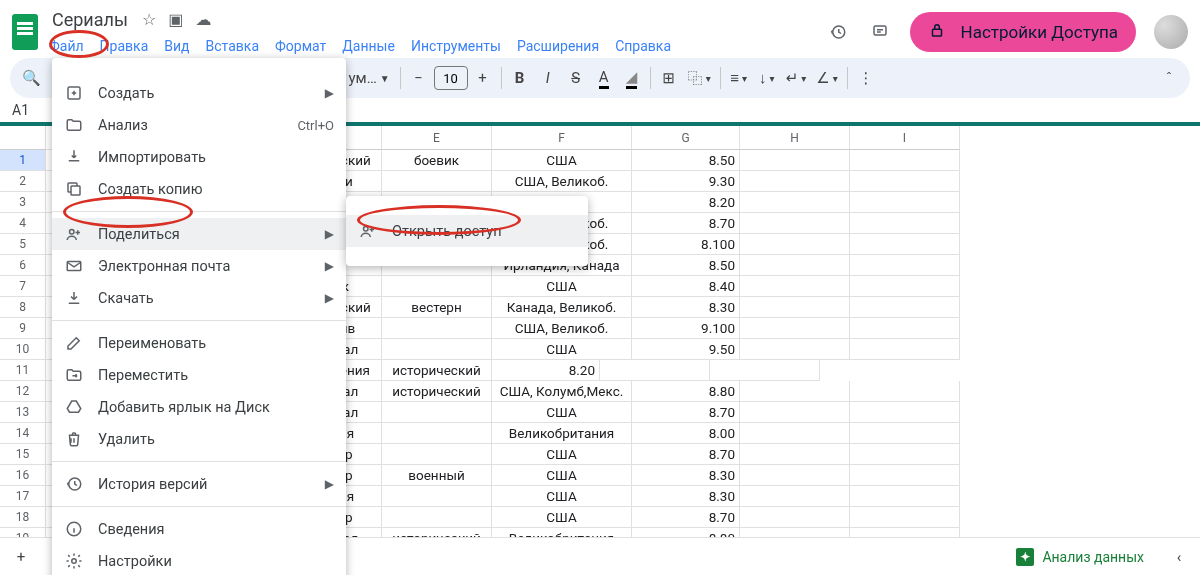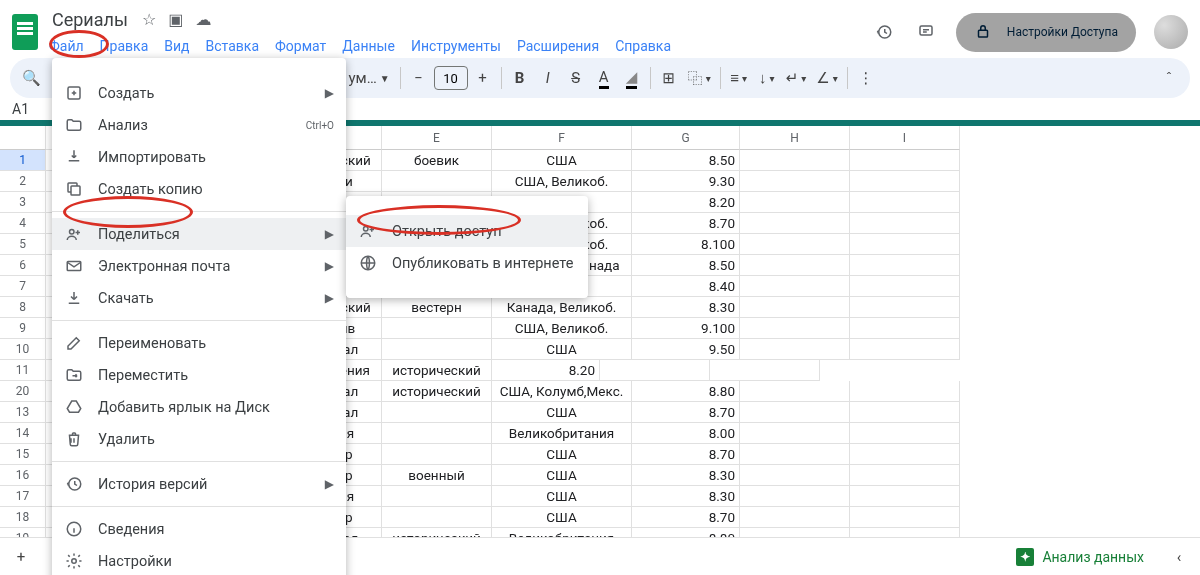--- a/index.html
+++ b/index.html
@@ -10,33 +10,33 @@
 .logo { width:26px; height:36px; background:#0f9d58; border-radius:3px; position:relative; margin-right:8px; }
 .logo::after{content:"";position:absolute;top:8px;left:5px;right:5px;height:3px;background:#fff;box-shadow:0 5px 0 #fff,0 10px 0 #fff;}
 .title-area{flex:0 0 auto;}
 .title-row{display:flex;align-items:center;gap:8px;}
 .doc-title{font-size:18px;color:#3c4043;padding:2px 6px;}
 .title-icons{display:flex;gap:12px;color:#5f6368;font-size:16px;}
 .menubar{display:flex;gap:2px;margin-top:2px;margin-left:-4px;}
 .menubar span{font-size:14px;color:#3b82f6;padding:4px 7px;border-radius:4px;cursor:pointer;}
 .hdr-right{margin-left:auto;display:flex;align-items:center;gap:18px;}
 .icon-btn{width:24px;height:24px;color:#5f6368;display:flex;align-items:center;justify-content:center;}
-.share-btn{background:#a3a3a3;border-radius:20px;padding:9px 18px;font-size:12px;color:#001d35;display:flex;align-items:center;gap:15px;}
+.share-btn{background:#ec4899;border-radius:20px;padding:9px 18px;font-size:17px;color:#001d35;display:flex;align-items:center;gap:15px;}
 .avatar{width:34px;height:34px;border-radius:50%;background:radial-gradient(circle at 30% 30%,#ddd,#aaa);}
 
 
 .toolbar{display:flex;align-items:center;height:40px;background:#edf2fa;border-radius:24px;margin:0 10px;padding:0 8px;gap:2px;}
 .tbtn{min-width:26px;height:28px;display:flex;align-items:center;justify-content:center;color:#444;font-size:15px;border-radius:4px;padding:0 4px;}
 .tsep{width:1px;height:22px;background:#c7c7c7;margin:0 3px;}
 .zoom-box{border:1px solid #747775;border-radius:4px;width:34px;height:24px;display:flex;align-items:center;justify-content:center;font-size:13px;}
 .toolbar .caret{font-size:10px;margin-left:3px;}
 .toolbar-expand{margin-left:auto;}
 
 
-.cellref-row{display:flex;align-items:center;height:28px;border-bottom:6px solid #0f766e;padding-left:12px;}
+.cellref-row{display:flex;align-items:center;height:28px;border-bottom:4px solid #0f766e;padding-left:12px;}
 .cellref{width:46px;font-size:14px;color:#3c4043;}
 
 
 .grid{position:relative;}
 .colhdr-row{display:flex;height:24px;background:#fff;}
 .rownum-spacer{width:46px;border-right:1px solid #e0e0e0;border-bottom:1px solid #ccc;}
 .colhdr{border-right:1px solid #e0e0e0;border-bottom:1px solid #ccc;display:flex;align-items:center;justify-content:center;font-size:12px;color:#5f6368;}
 .datarow{display:flex;height:21px;}
 .rownum{width:46px;border-right:1px solid #e0e0e0;border-bottom:1px solid #e0e0e0;display:flex;align-items:center;justify-content:center;font-size:12px;color:#5f6368;background:#fff;}
 .rownum.sel{background:#d3e3fd;color:#0b57d0;}
@@ -52,21 +52,21 @@
 .col-a-stub{width:8px;border-right:1px solid #e0e0e0;border-bottom:1px solid #e0e0e0;}
 
 
 .menu{position:absolute;background:#fff;border-radius:4px;box-shadow:0 2px 10px rgba(0,0,0,.3);padding:19px 0;z-index:50;}
 .menu-main{left:52px;top:58px;width:294px;}
 .menu-sub{left:346px;top:196px;width:242px;}
 .mitem{display:flex;align-items:center;height:32px;padding:0 12px;font-size:14.5px;color:#3c4043;cursor:pointer;gap:14px;position:relative;}
 .mitem.hover{background:#eef0f2;}
 .mitem .mi-icon{width:20px;display:flex;align-items:center;justify-content:center;color:#5f6368;}
 .mitem .mi-arrow{margin-left:auto;color:#5f6368;font-size:12px;}
-.mitem .mi-shortcut{margin-left:auto;color:#5f6368;font-size:10px;}
+.mitem .mi-shortcut{margin-left:auto;color:#5f6368;font-size:13px;}
 .msep{height:1px;background:#e0e0e0;margin:6px 0;}
 
 
 .anno{position:absolute;border:3px solid #d93025;border-radius:50%;pointer-events:none;z-index:60;}
 .anno1{left:49px;top:30px;width:60px;height:28px;}
 .anno2{left:63px;top:196px;width:130px;height:32px;}
 .anno3{left:357px;top:205px;width:164px;height:30px;}
 
 
 .tabbar{position:absolute;left:0;right:0;bottom:0;height:38px;border-top:1px solid #e0e0e0;display:flex;align-items:center;padding:0 8px;gap:10px;background:#fff;}
@@ -319,21 +319,21 @@
         <div class="col-a-stub"></div>
         <div class="cell c-b"></div>
         <div class="cell c-c">2014</div>
         <div class="cell c-d">приключения</div>
         <div class="cell c-e">исторический</div>
         <div class="cell c-g">8.20</div>
         <div class="cell c-h"></div>
         <div class="cell c-i"></div>
       </div>
       <div class="datarow">
-        <div class="rownum">20</div>
+        <div class="rownum">12</div>
         <div class="col-a-stub"></div>
         <div class="cell c-b"></div>
         <div class="cell c-c">2015</div>
         <div class="cell c-d">криминал</div>
         <div class="cell c-e">исторический</div>
         <div class="cell c-f">США, Колумб,Мекс.</div>
         <div class="cell c-g">8.80</div>
         <div class="cell c-h"></div>
         <div class="cell c-i"></div>
       </div>
@@ -560,29 +560,20 @@
 <div class="menu menu-sub" id="share-submenu">
     <div class="mitem hover">
       <span class="mi-icon">
         <svg viewBox="0 0 24 24" fill="none" stroke="currentColor" stroke-width="2">
           <circle cx="9" cy="9" r="3"></circle>
           <path d="M3 20c0-3 3-5 6-5s6 2 6 5M17 7v6m-3-3h6"></path>
         </svg>
       </span>
       <span>Открыть доступ</span>
     </div>
-    <div class="mitem">
-      <span class="mi-icon">
-        <svg viewBox="0 0 24 24" fill="none" stroke="currentColor" stroke-width="2">
-          <circle cx="12" cy="12" r="9"></circle>
-          <path d="M3 12h18M12 3c2.5 3 2.5 15 0 18M12 3c-2.5 3-2.5 15 0 18"></path>
-        </svg>
-      </span>
-      <span>Опубликовать в интернете</span>
-    </div>
   </div>
 
 <div class="anno anno1"></div>
 <div class="anno anno2"></div>
 <div class="anno anno3"></div>
 
 <div class="tabbar">
   <div class="tbtn">+</div>
   <div class="tbtn">≡</div>
   <div class="sheet-tab">

